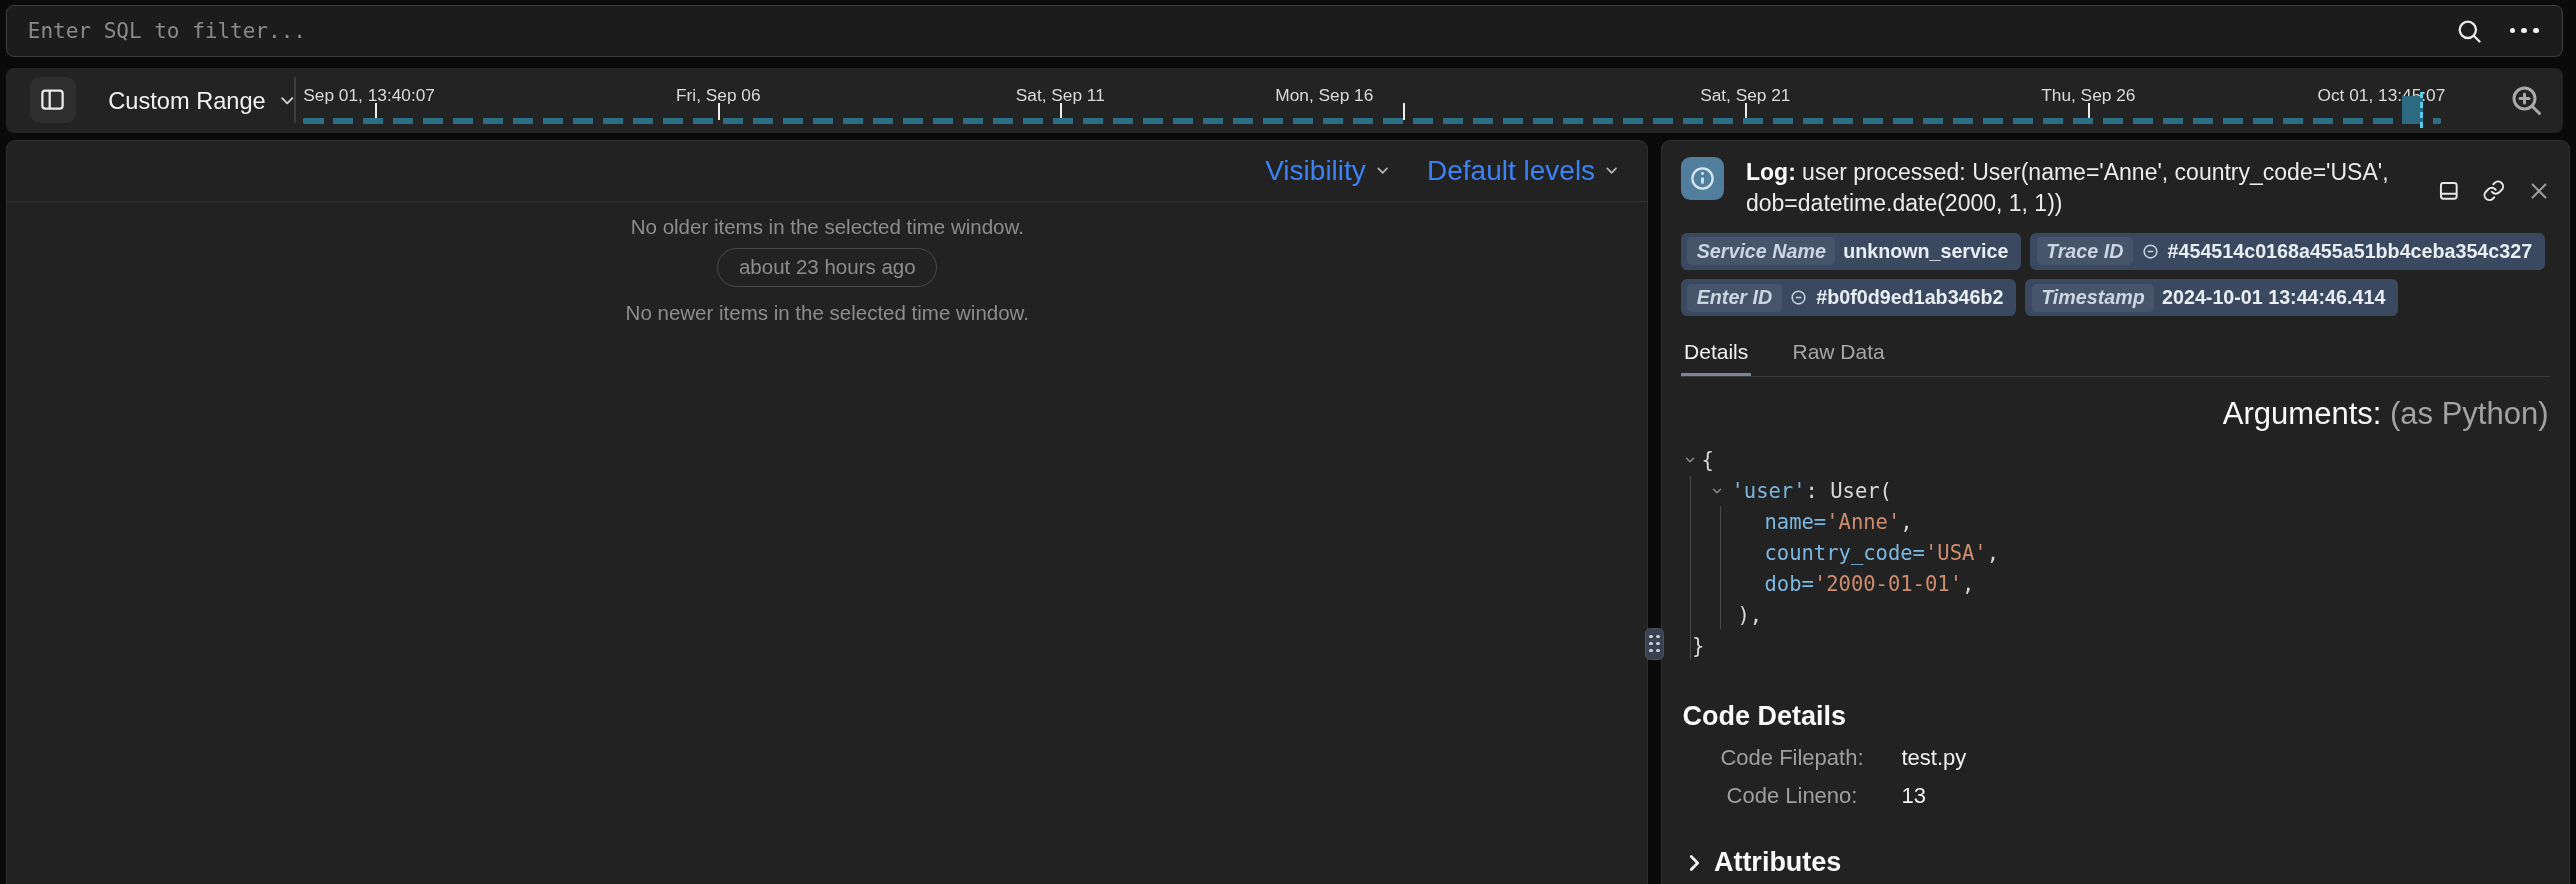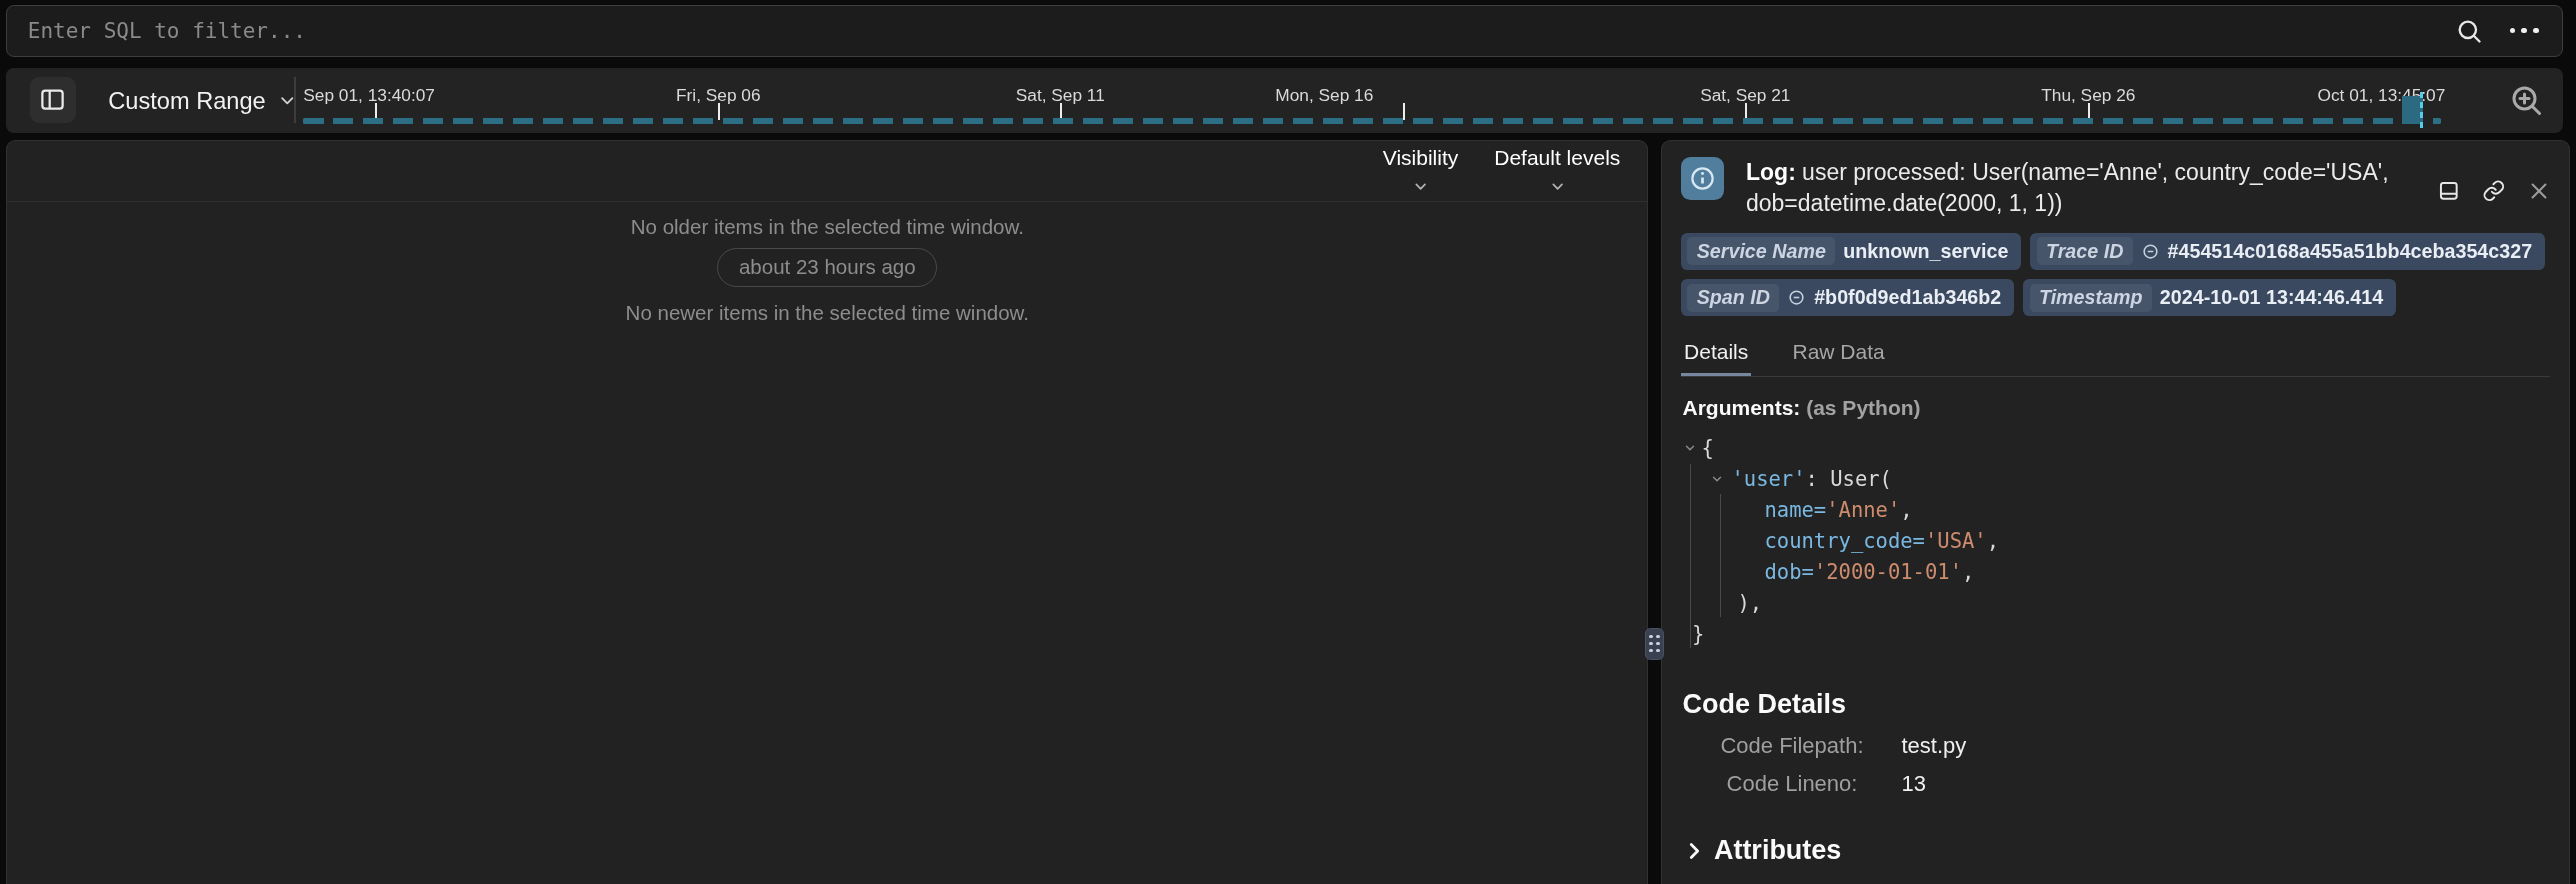--- a/index.html
+++ b/index.html
@@ -56,21 +56,21 @@
     border:0.8px solid #313131; border-bottom:none; border-radius:9.4px 9.4px 0 0;
   }
   .left-panel{ left:6.3px; width:1642px; }
   .right-panel{ left:1661px; width:909px; overflow:hidden; }
 
   
   .lp-controls{
     height:61px; border-bottom:0.8px solid #2f2f2f;
     display:flex; align-items:center; justify-content:flex-end; gap:36px; padding:0 27px;
   }
-  .lp-control{ display:flex; align-items:center; gap:7.9px; font-size:21px; color:#ffffff;flex-direction:column; }
+  .lp-control{ display:flex; align-items:center; gap:7.9px; font-size:28px; color:#3b82f6; }
   .lp-control svg{ color:#b3b3b3; }
   .lp-msg{ text-align:center; color:#8d8d8d; font-size:20.5px; margin-top:12.6px; }
   .lp-pillwrap{ text-align:center; margin-top:9.4px; }
   .lp-pill{
     display:inline-block; border:1.6px solid #494949; border-radius:786px;
     padding:6.3px 20.5px; color:#8d8d8d; font-size:20.5px;
   }
   .log-row{
     margin-top:9.4px; height:41px; background:#363636;
     border-top:0.8px solid #191919; border-bottom:0.8px solid #191919;
@@ -116,21 +116,21 @@
     background:rgba(255,255,255,.07); padding:2.4px 9.4px; border-radius:4.7px;
   }
   .badge .icon{ color:#c6d0dd; }
   .badge .bvalue{ font-size:19.7px; color:#e9eef4; }
 
   .rp-tabs{ margin:15.7px 19px 0; border-bottom:0.8px solid #3a3a3a; display:flex; gap:38px; }
   .tab{ padding:7.9px 3.1px 9.4px; font-size:21px; color:#a6a6a6; border-bottom:3.1px solid transparent; }
   .tab.active{ color:#f1f1f1; border-bottom-color:#76879f; }
 
   .rp-body{ padding:19px 20.5px 0; }
-  .args-h{ font-size:21px; font-weight:bold; color:#fafafa; margin-bottom:12.6px; }
+  .args-h{ font-size:31px; font-weight:normal; color:#fafafa; margin-bottom:12.6px;text-align:right; }
   .args-h .mode{ color:#a2a2a2; }
 
   .code{ position:relative; font-family:"DejaVu Sans Mono", monospace; font-size:20.5px; color:#d9d9d9; }
   .cl{ height:31px; display:flex; align-items:center; position:relative; white-space:pre; }
   .chev{ position:absolute; color:#8e8e8e; top:50%; transform:translateY(-50%); display:inline-flex; }
   .k{ color:#7ab8e2; }
   .s{ color:#ce8c6e; }
   .guide{ position:absolute; width:0.8px; background:#4a4a4a; }
 
   .cd-h{ margin-top:39px; font-size:27px; font-weight:bold; color:#fafafa; }
@@ -291,21 +291,21 @@
         <span class="blabel">Trace ID</span>
         <span class="icon">
           <svg width="19" height="19" viewBox="0 0 24 24" fill="none" stroke="currentColor" stroke-width="2">
               <circle cx="12" cy="12" r="8"></circle>
               <line x1="8.5" y1="12" x2="15.5" y2="12"></line>
             </svg>
         </span>
         <span class="bvalue">#454514c0168a455a51bb4ceba354c327</span>
       </span>
       <span class="badge">
-        <span class="blabel">Span ID</span>
+        <span class="blabel">Enter ID</span>
         <span class="icon">
           <svg width="19" height="19" viewBox="0 0 24 24" fill="none" stroke="currentColor" stroke-width="2">
               <circle cx="12" cy="12" r="8"></circle>
               <line x1="8.5" y1="12" x2="15.5" y2="12"></line>
             </svg>
         </span>
         <span class="bvalue">#b0f0d9ed1ab346b2</span>
       </span>
       <span class="badge">
         <span class="blabel">Timestamp</span>

